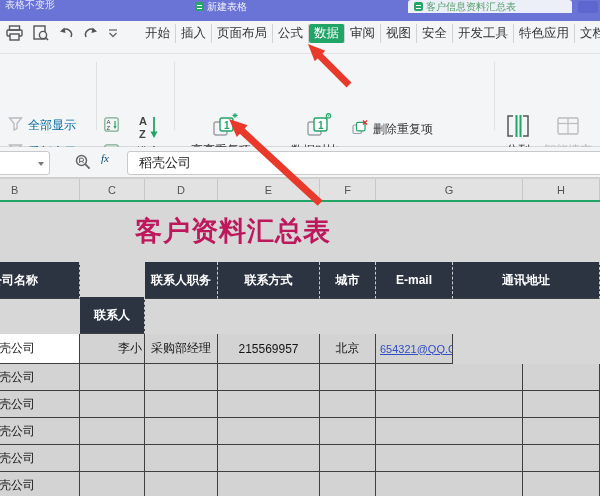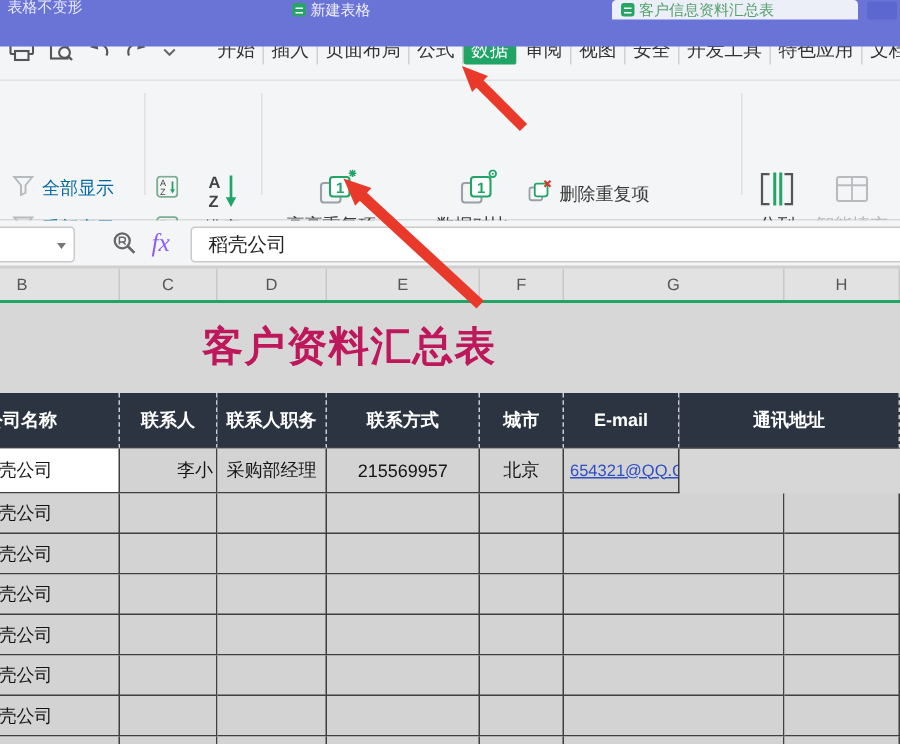--- a/index.html
+++ b/index.html
@@ -1,19 +1,19 @@
 <!DOCTYPE html>
 <html><head>
 <meta charset="utf-8">
 <style>
   html,body{margin:0;padding:0;width:600px;height:496px}
   body{position:relative;overflow:hidden;background:#d7d7d7;font-family:"Liberation Sans",sans-serif;-webkit-font-smoothing:antialiased}
 
   
-  .titlebar{position:absolute;left:0;top:0;right:0;height:31px;background:#6a73d6;overflow:hidden;z-index:5}
+  .titlebar{position:absolute;left:0;top:0;right:0;height:21px;background:#6a73d6;overflow:hidden;z-index:5}
   .tb-text{position:absolute;left:5px;top:-2px;font-size:10px;color:rgba(255,255,255,.85);white-space:nowrap}
   .tb-tab{position:absolute;top:0;height:13px;display:flex;align-items:center;gap:3px;font-size:10px;padding:0 6px;color:rgba(255,255,255,.9);white-space:nowrap;overflow:hidden}
   .tb-tab.t2{left:189px;width:120px}
   .tb-tab.active{left:408px;width:152px;background:#eceef8;border-radius:3px 3px 0 0;color:#55a06a}
   .sheet-ic{width:9px;height:9px;background:#27a567;border-radius:2px;position:relative;flex:0 0 9px}
   .sheet-ic::after{content:"";position:absolute;left:2px;right:2px;top:3px;height:1px;background:#fff;box-shadow:0 3px 0 #fff}
   .tb-right{position:absolute;right:2px;top:1px;width:20px;height:12px;background:#5d67d0;border-radius:2px}
 
   
   .menubar{position:absolute;top:13px;left:0;right:0;height:41px;background:#f4f5f6;border-bottom:1px solid #e2e2e2;box-sizing:border-box}
@@ -32,21 +32,21 @@
   .bigbtn{position:absolute;text-align:center;font-size:12px;color:#3a3a3a}
   .bigbtn.gray{color:#b7babd}
   .bicon{display:flex;justify-content:center;margin-bottom:3px}
   .caret{display:inline-block;width:0;height:0;border:3px solid transparent;border-top:4px solid #8b9096;vertical-align:middle;margin-left:2px;transform:translateY(2px)}
 
   
   .fbar{position:absolute;top:147px;left:0;right:0;height:31px;background:#f4f5f6;border-bottom:1px solid #cfcfcf;box-sizing:border-box}
   .namebox{position:absolute;left:-22px;top:4px;width:70px;height:22px;background:#fff;border:1px solid #c9c9c9;border-radius:3px}
   .namebox .caret{position:absolute;right:5px;top:8px;border-top-color:#777}
   .findic{position:absolute;left:74px;top:6px}
-  .fx{position:absolute;left:101px;top:5px;font-family:"Liberation Serif",serif;font-style:italic;font-size:17px;color:#8b5cf6}
+  .fx{position:absolute;left:101px;top:5px;font-family:"Liberation Serif",serif;font-style:italic;font-size:11px;color:#0c4a6e}
   .finput{position:absolute;left:127px;top:4px;right:-8px;height:22px;background:#fff;border:1px solid #c9c9c9;border-radius:3px;font-size:13px;color:#222;display:flex;align-items:center;padding-left:11px}
 
   
   .colheads{position:absolute;top:178px;left:0;right:0;height:24px;background:#e2e2e2;border-top:1px solid #cfcfcf;border-bottom:2px solid #21a567;box-sizing:border-box;display:flex}
   .clh{height:100%;display:flex;align-items:center;justify-content:center;font-size:11px;color:#555;border-right:1px solid #c8c8c8;box-sizing:border-box}
   .clh.first{justify-content:flex-start;padding-left:11px}
 
   
   .canvas{position:absolute;top:202px;left:0;right:0;bottom:0;background:#d7d7d7;overflow:hidden}
   .sheettitle{position:absolute;left:135px;top:11px;font-size:27px;font-weight:bold;color:#be185d;letter-spacing:1px}
@@ -281,21 +281,21 @@
     <div class="clh" style="width: 77px;">H</div>
   </div>
 
 <div class="canvas">
   <div class="sheettitle">客户资料汇总表</div>
   <div class="sheet-table" id="sheet-table">
       <div class="trow hdr">
         <div class="tcell col0" style="width: 80px;">
           <span class="shiftl">公司名称</span>
         </div>
-        <div class="tcell" style="width: 65px;">
+        <div class="tcell" style="width: 65px; margin-top: 35px;">
           <span>联系人</span>
         </div>
         <div class="tcell" style="width: 73px;">
           <span>联系人职务</span>
         </div>
         <div class="tcell" style="width: 102px;">
           <span>联系方式</span>
         </div>
         <div class="tcell" style="width: 56px;">
           <span>城市</span>

